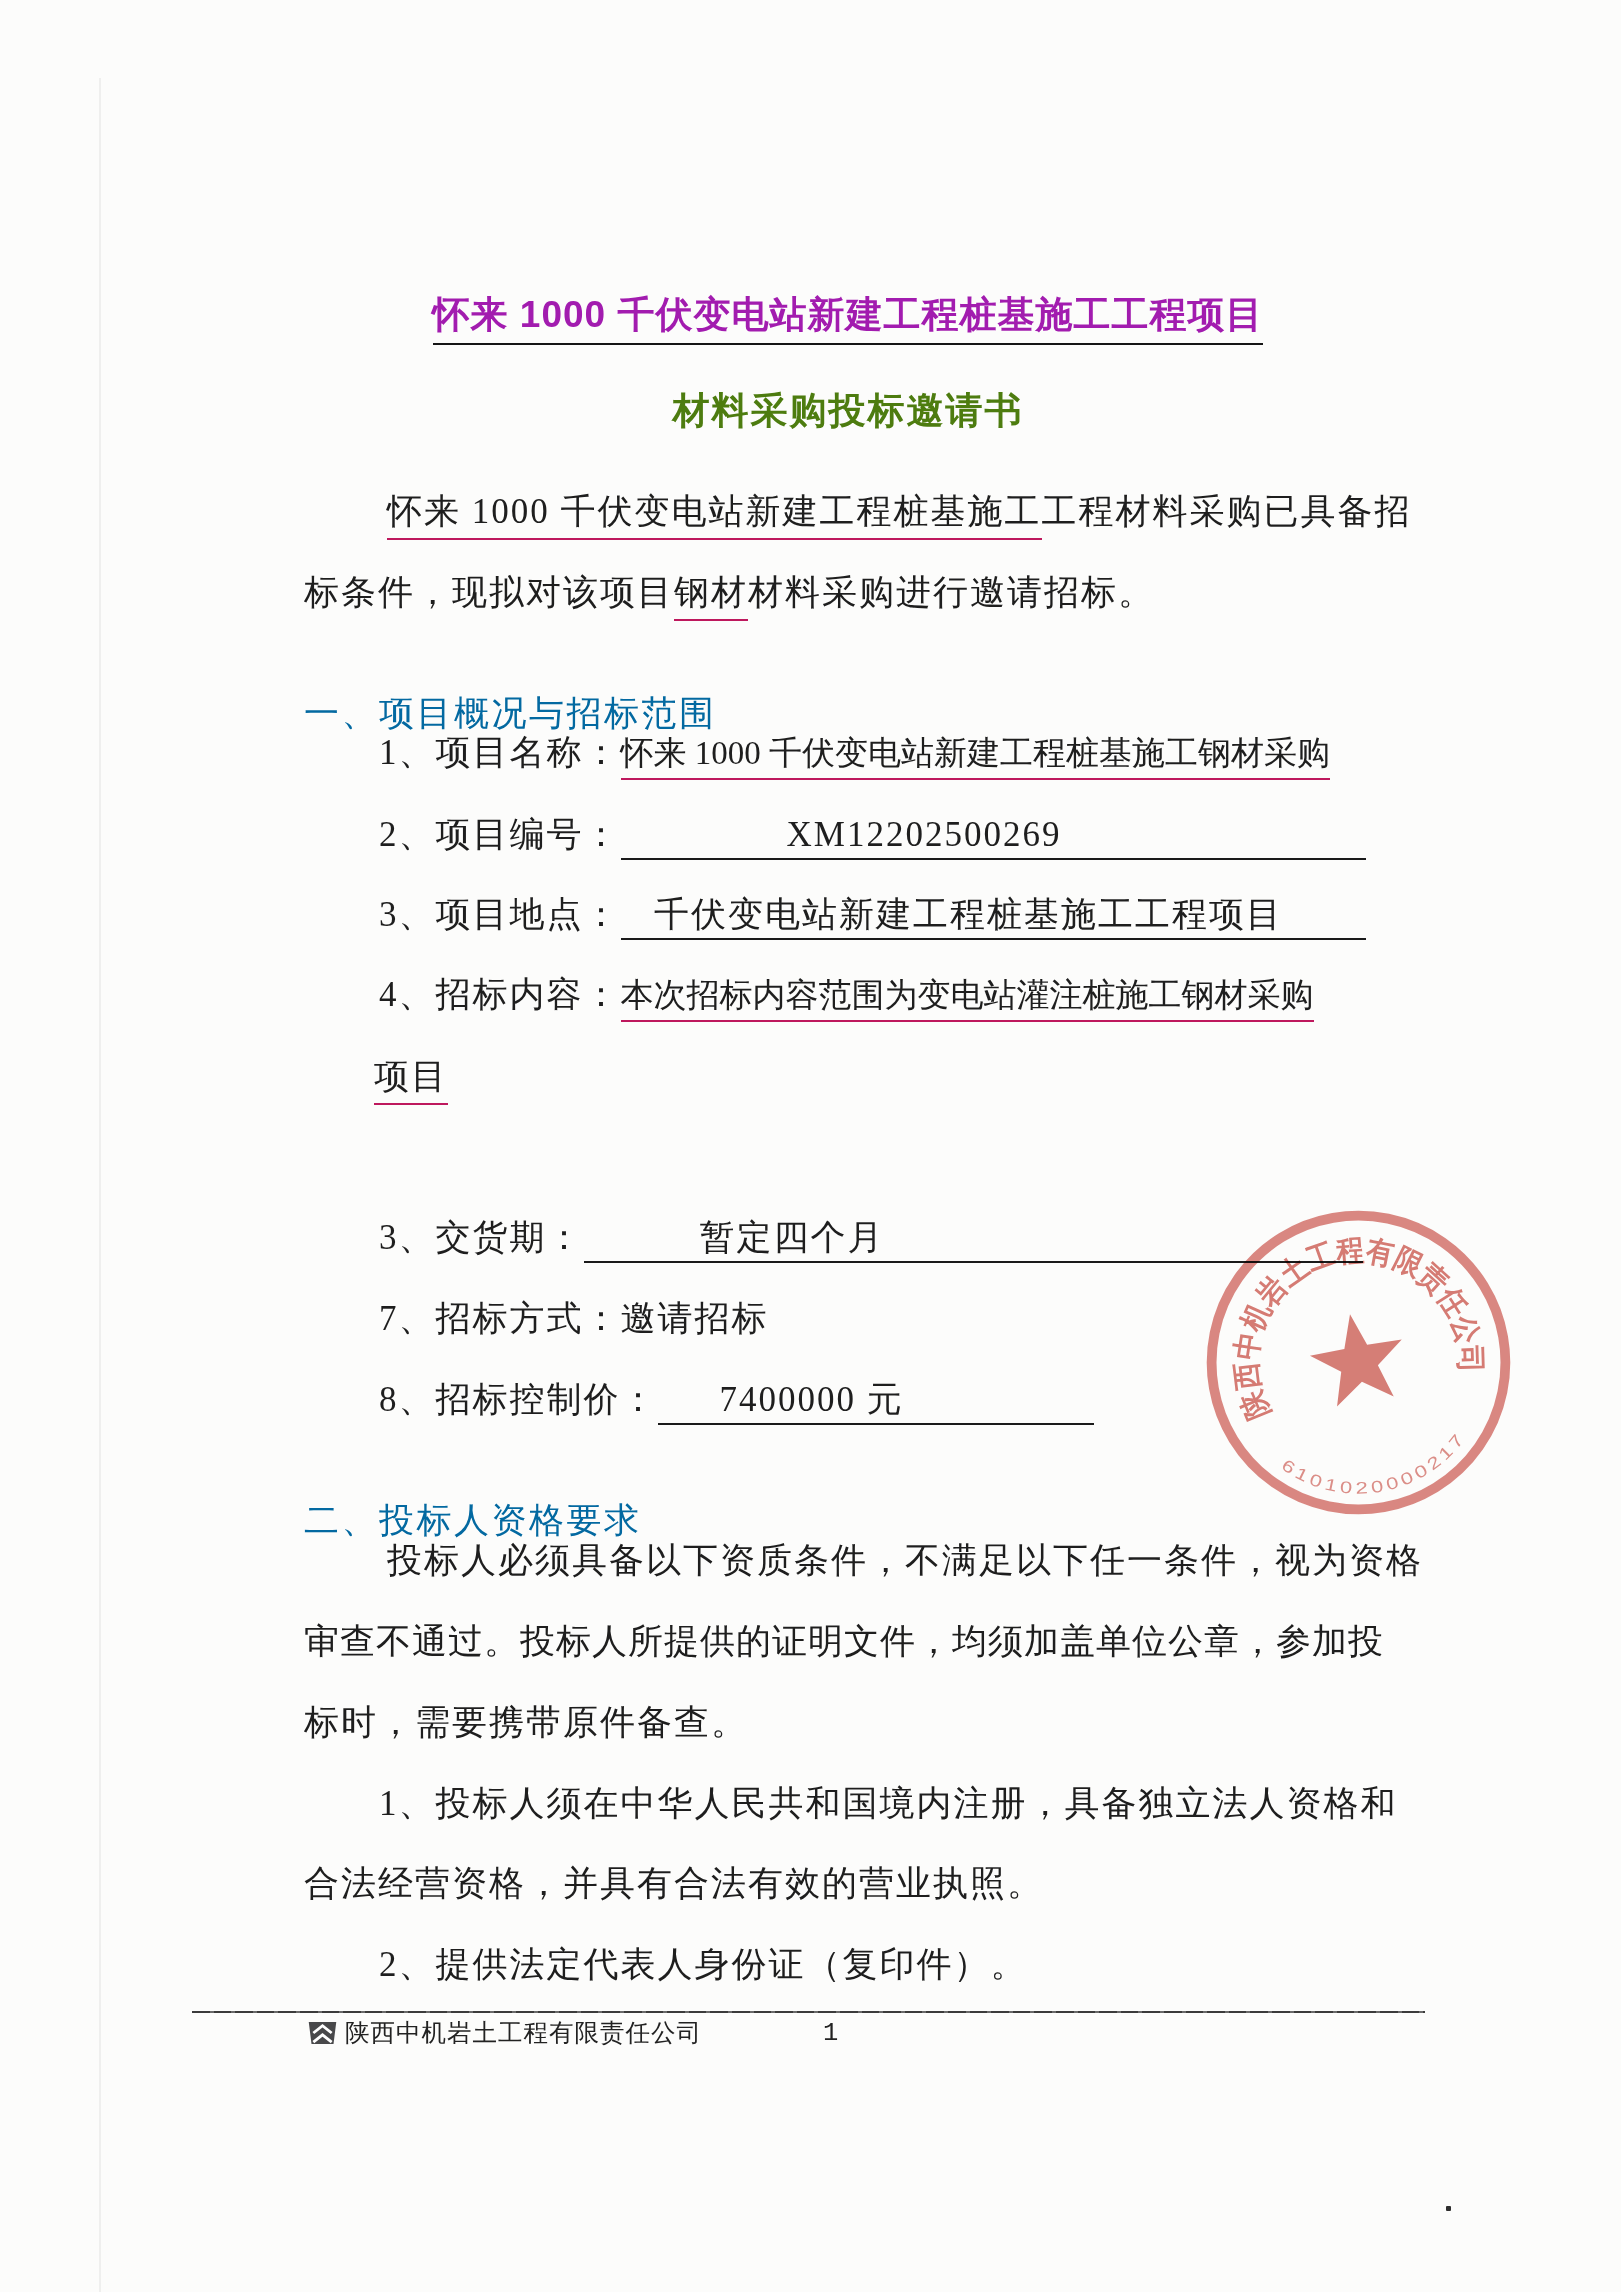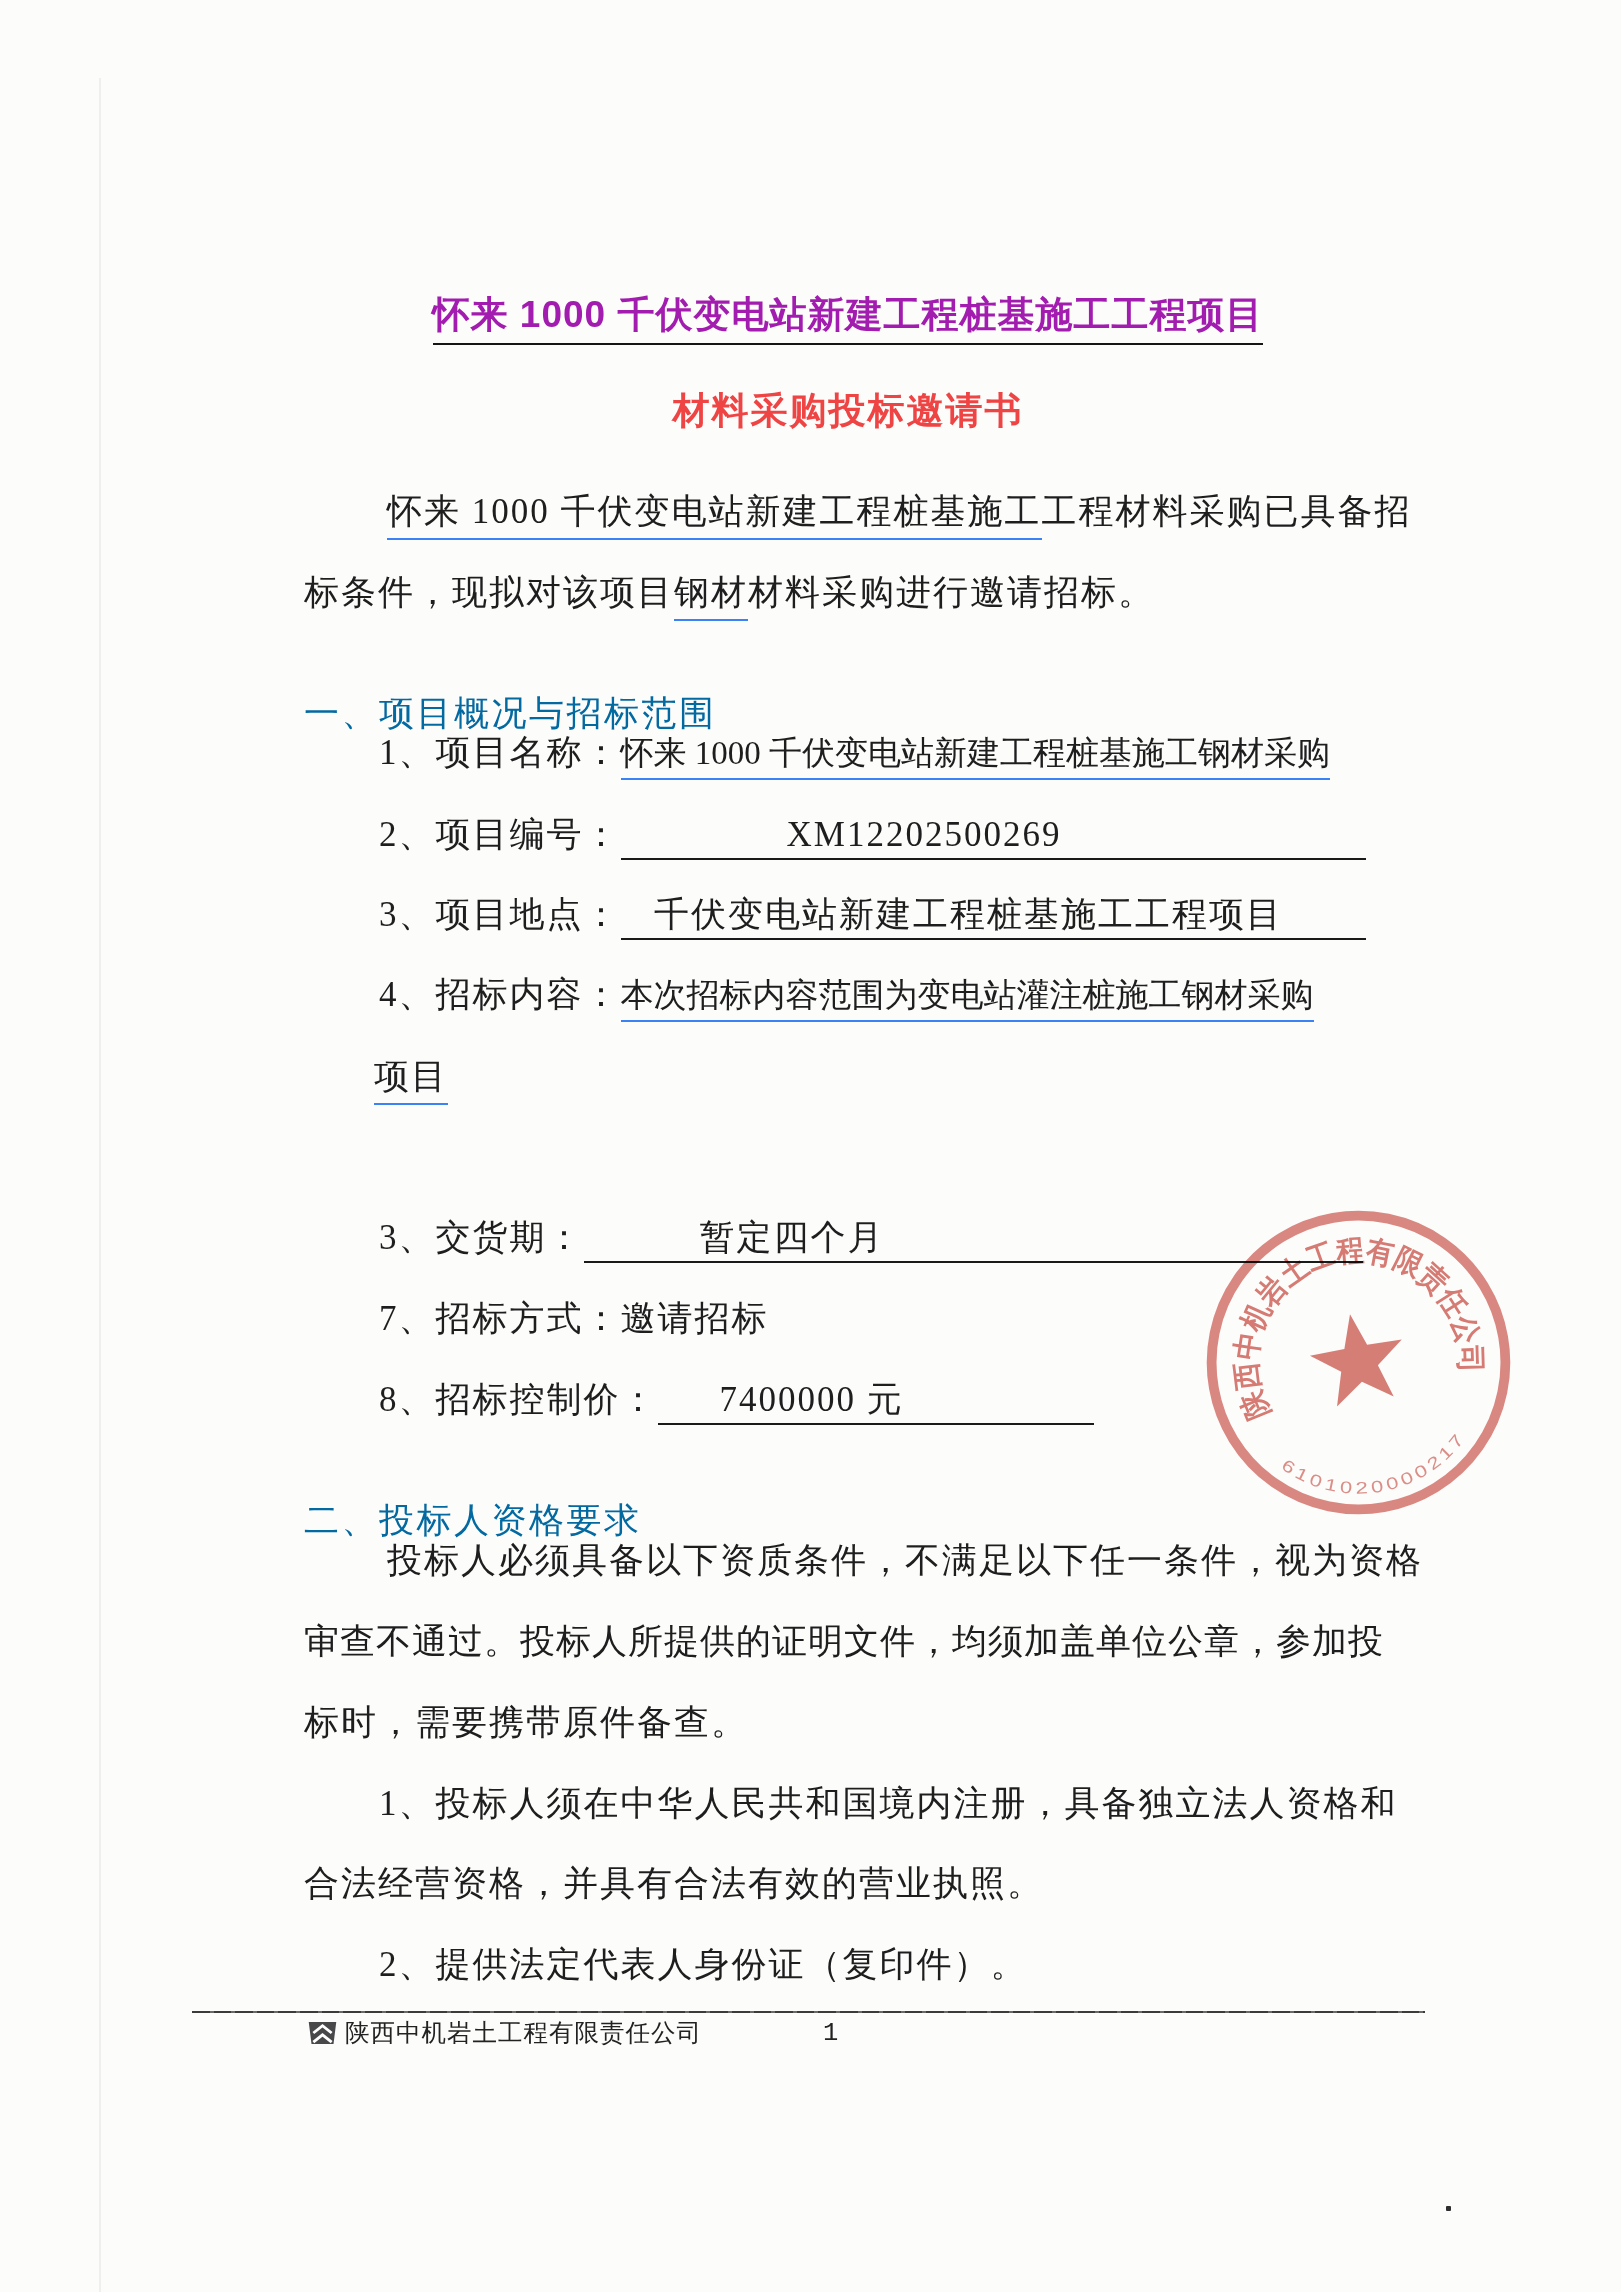--- a/index.html
+++ b/index.html
@@ -21,33 +21,33 @@
   .titlebox{position:absolute;left:304px;width:1088px;text-align:center;}
   .title-text{
     font-family:"Liberation Sans","DejaVu Sans",sans-serif;
     font-weight:700;font-size:37px;color:#a21caf;
     letter-spacing:1px;
     border-bottom:2.9px solid #151515;padding-bottom:7.8px;
     white-space:nowrap;
   }
   .subtitle-text{
     font-family:"Liberation Sans","DejaVu Sans",sans-serif;
-    font-weight:700;font-size:37px;color:#ef4444;
+    font-weight:700;font-size:37px;color:#4d7c0f;
     letter-spacing:2px;white-space:nowrap;
   }
   .ln{
     position:absolute;
     font-size:35px;color:#1e1e1e;letter-spacing:2px;
     white-space:nowrap;line-height:43px;
   }
   .hd{
     font-family:"Liberation Sans","DejaVu Sans",sans-serif;
     font-weight:400;letter-spacing:2.5px;color:#0369a1;margin-top:40px;
   }
-  .u{border-bottom:2px solid #3b82f6;padding-bottom:6.9px;}
+  .u{border-bottom:2px solid #be185d;padding-bottom:6.9px;}
   .fill{
     display:inline-block;border-bottom:2px solid #1a1a1a;
     text-align:center;padding-bottom:2px;vertical-align:baseline;
   }
   .fill>span{display:inline-block;}
   .tight{letter-spacing:0;font-size:33px;}
   .ls1{letter-spacing:1px;}
   .stamp{
     position:absolute;left:1194px;top:1198px;width:329px;height:329px;
     mix-blend-mode:multiply;opacity:.88;

